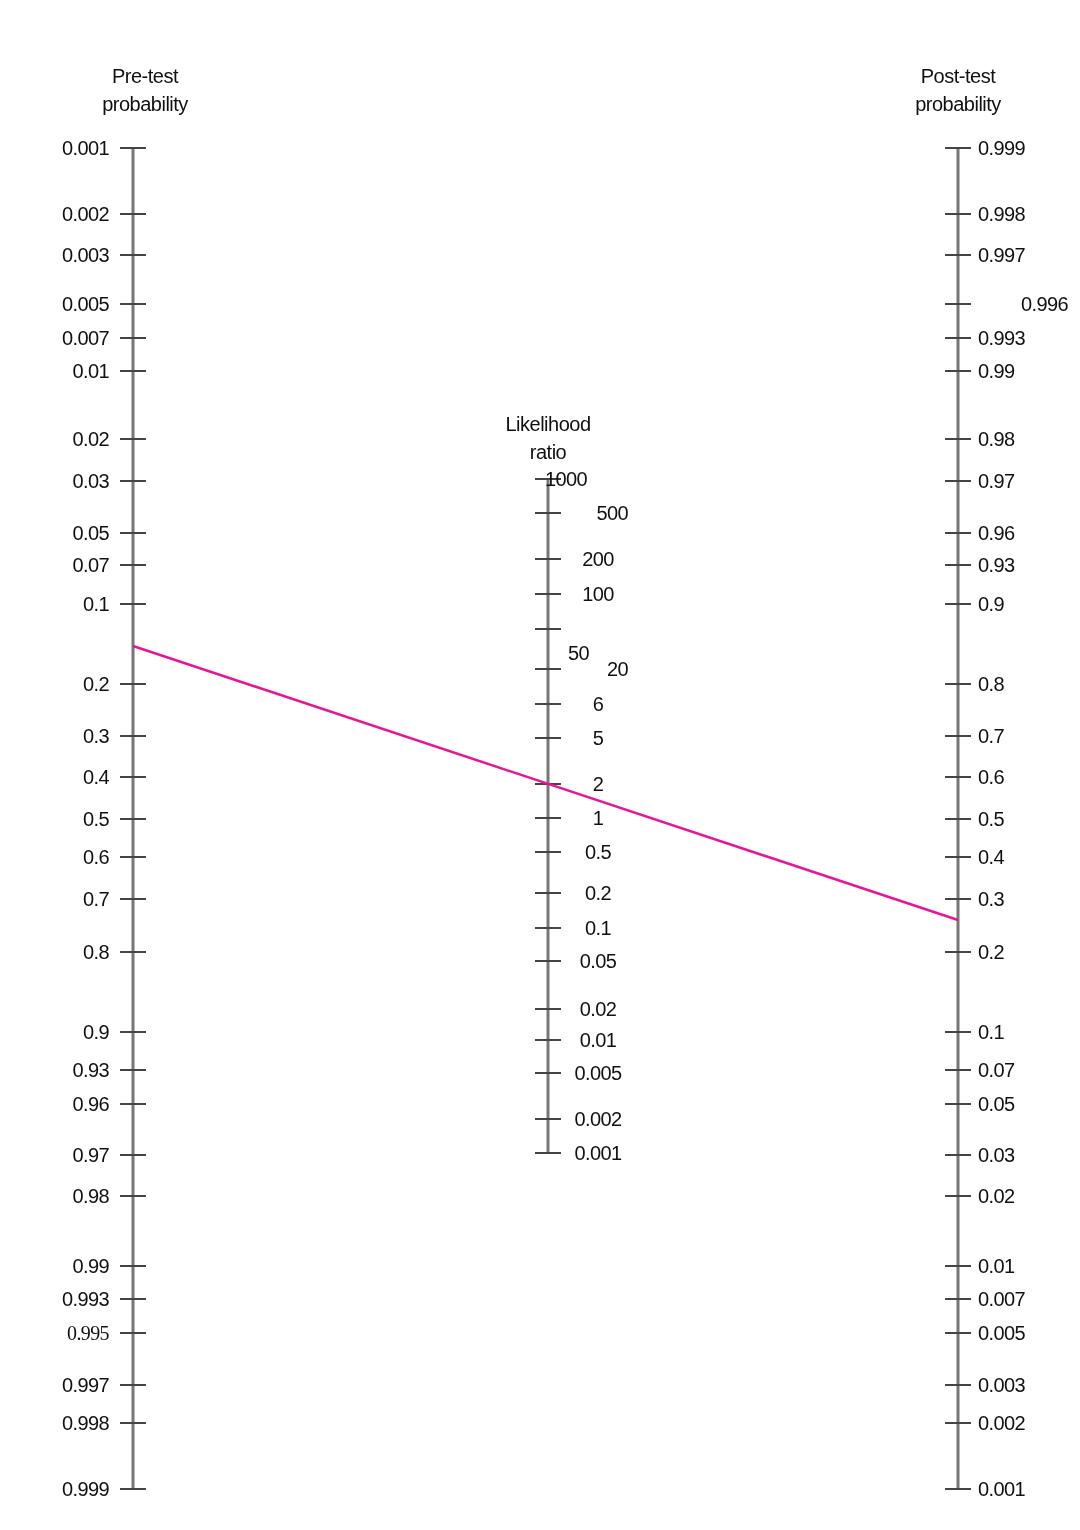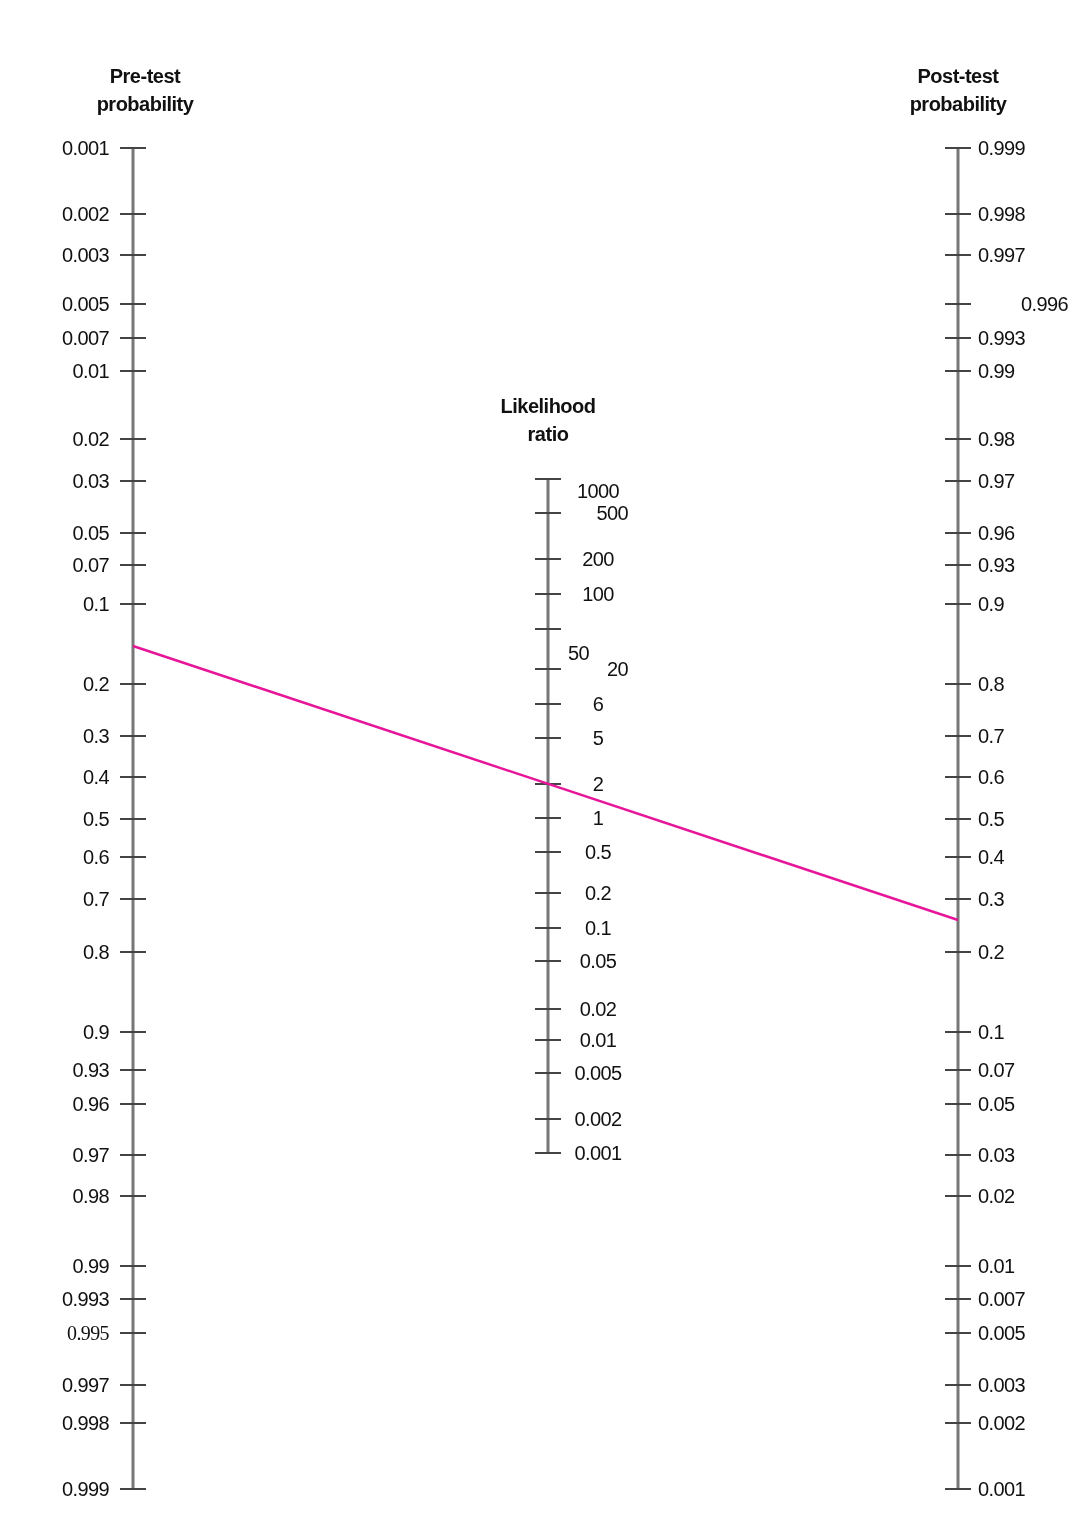--- a/index.html
+++ b/index.html
@@ -1,20 +1,20 @@
 <!DOCTYPE html>
 <html><head>
   <meta charset="utf-8">
   <style>
     html, body { margin: 0; padding: 0; background: #ffffff; }
     body { width: 1080px; height: 1530px; position: relative; overflow: hidden;
            font-family: "Liberation Sans", "DejaVu Sans", sans-serif; color: #111; }
     #stage { position: absolute; left: 0; top: 0; width: 1080px; height: 1530px; }
     .axis-title { position: absolute; font-size: 20px; line-height: 28px; text-align: center;
-                  width: 160px; letter-spacing: -0.5px; font-weight: bold; }
+                  width: 160px; letter-spacing: -0.5px; }
     .tick-label { position: absolute; font-size: 20px; line-height: 22px; letter-spacing: -0.6px;
                   white-space: nowrap; }
     .tick-label.left { text-align: right; width: 90px; }
     .tick-label.right { text-align: left; }
     svg { position: absolute; left: 0; top: 0; }
   </style>
 </head>
 <body>
 
 <div id="stage">
@@ -134,25 +134,25 @@
       <div class="tick-label left" style="top: 1059px; left: 19px;">0.93</div>
       <div class="tick-label left" style="top: 1093px; left: 19px;">0.96</div>
       <div class="tick-label left" style="top: 1144px; left: 19px;">0.97</div>
       <div class="tick-label left" style="top: 1185px; left: 19px;">0.98</div>
       <div class="tick-label left" style="top: 1255px; left: 19px;">0.99</div>
       <div class="tick-label left" style="top: 1288px; left: 19px;">0.993</div>
       <div class="tick-label left" style="top: 1322px; left: 19px; font-family: Liberation Serif, serif;">0.995</div>
       <div class="tick-label left" style="top: 1374px; left: 19px;">0.997</div>
       <div class="tick-label left" style="top: 1412px; left: 19px;">0.998</div>
       <div class="tick-label left" style="top: 1478px; left: 19px;">0.999</div>
-      <div class="axis-title" style="left: 468px; top: 392px;">
+      <div class="axis-title" style="left: 468px; top: 410px;">
         <div>Likelihood</div>
         <div>ratio</div>
       </div>
-      <div class="tick-label right" style="top: 468px; left: 568px; width: 60px; text-align: center; margin-top: 12px;">1000</div>
+      <div class="tick-label right" style="top: 468px; left: 536px; width: 60px; text-align: center;">1000</div>
       <div class="tick-label right" style="top: 502px; left: 568px; width: 60px; text-align: right;">500</div>
       <div class="tick-label right" style="top: 548px; left: 568px; width: 60px; text-align: center;">200</div>
       <div class="tick-label right" style="top: 583px; left: 568px; width: 60px; text-align: center;">100</div>
       <div class="tick-label right" style="top: 642px; left: 568px; width: 60px; text-align: left;">50</div>
       <div class="tick-label right" style="top: 658px; left: 568px; width: 60px; text-align: right;">20</div>
       <div class="tick-label right" style="top: 693px; left: 568px; width: 60px; text-align: center;">6</div>
       <div class="tick-label right" style="top: 727px; left: 568px; width: 60px; text-align: center;">5</div>
       <div class="tick-label right" style="top: 773px; left: 568px; width: 60px; text-align: center;">2</div>
       <div class="tick-label right" style="top: 807px; left: 568px; width: 60px; text-align: center;">1</div>
       <div class="tick-label right" style="top: 841px; left: 568px; width: 60px; text-align: center;">0.5</div>

